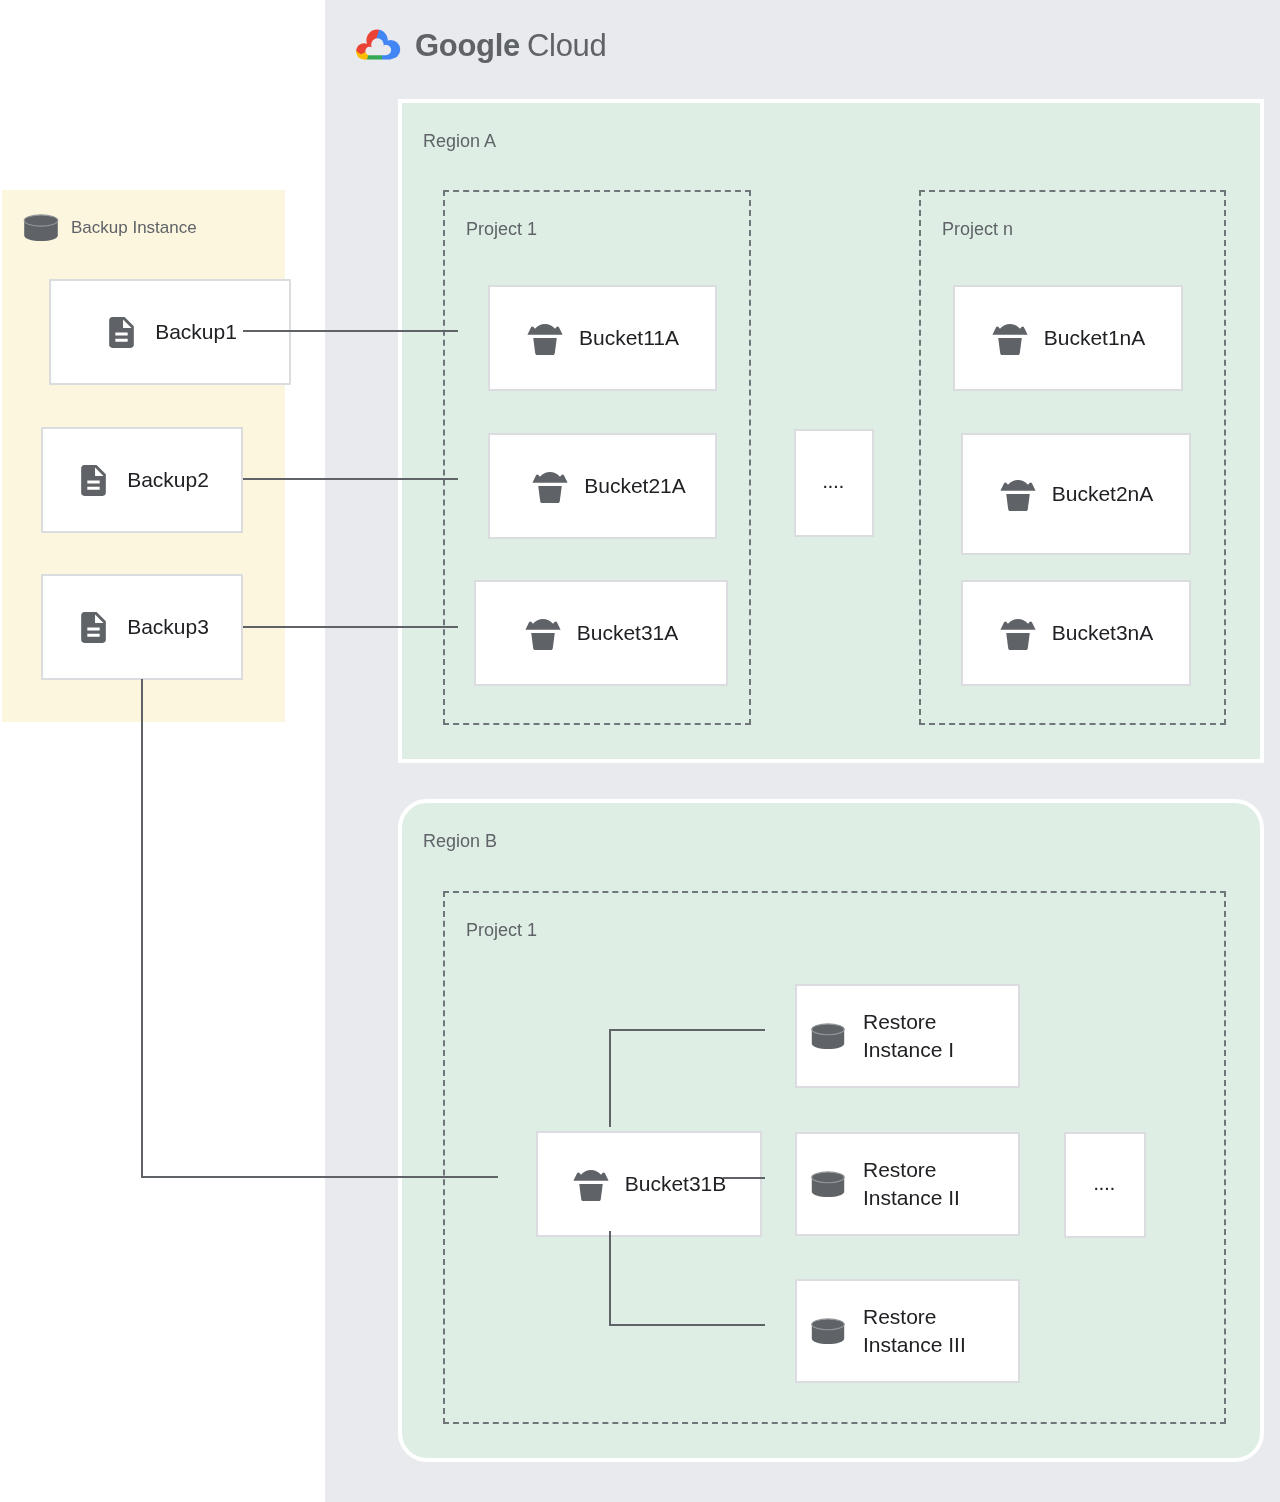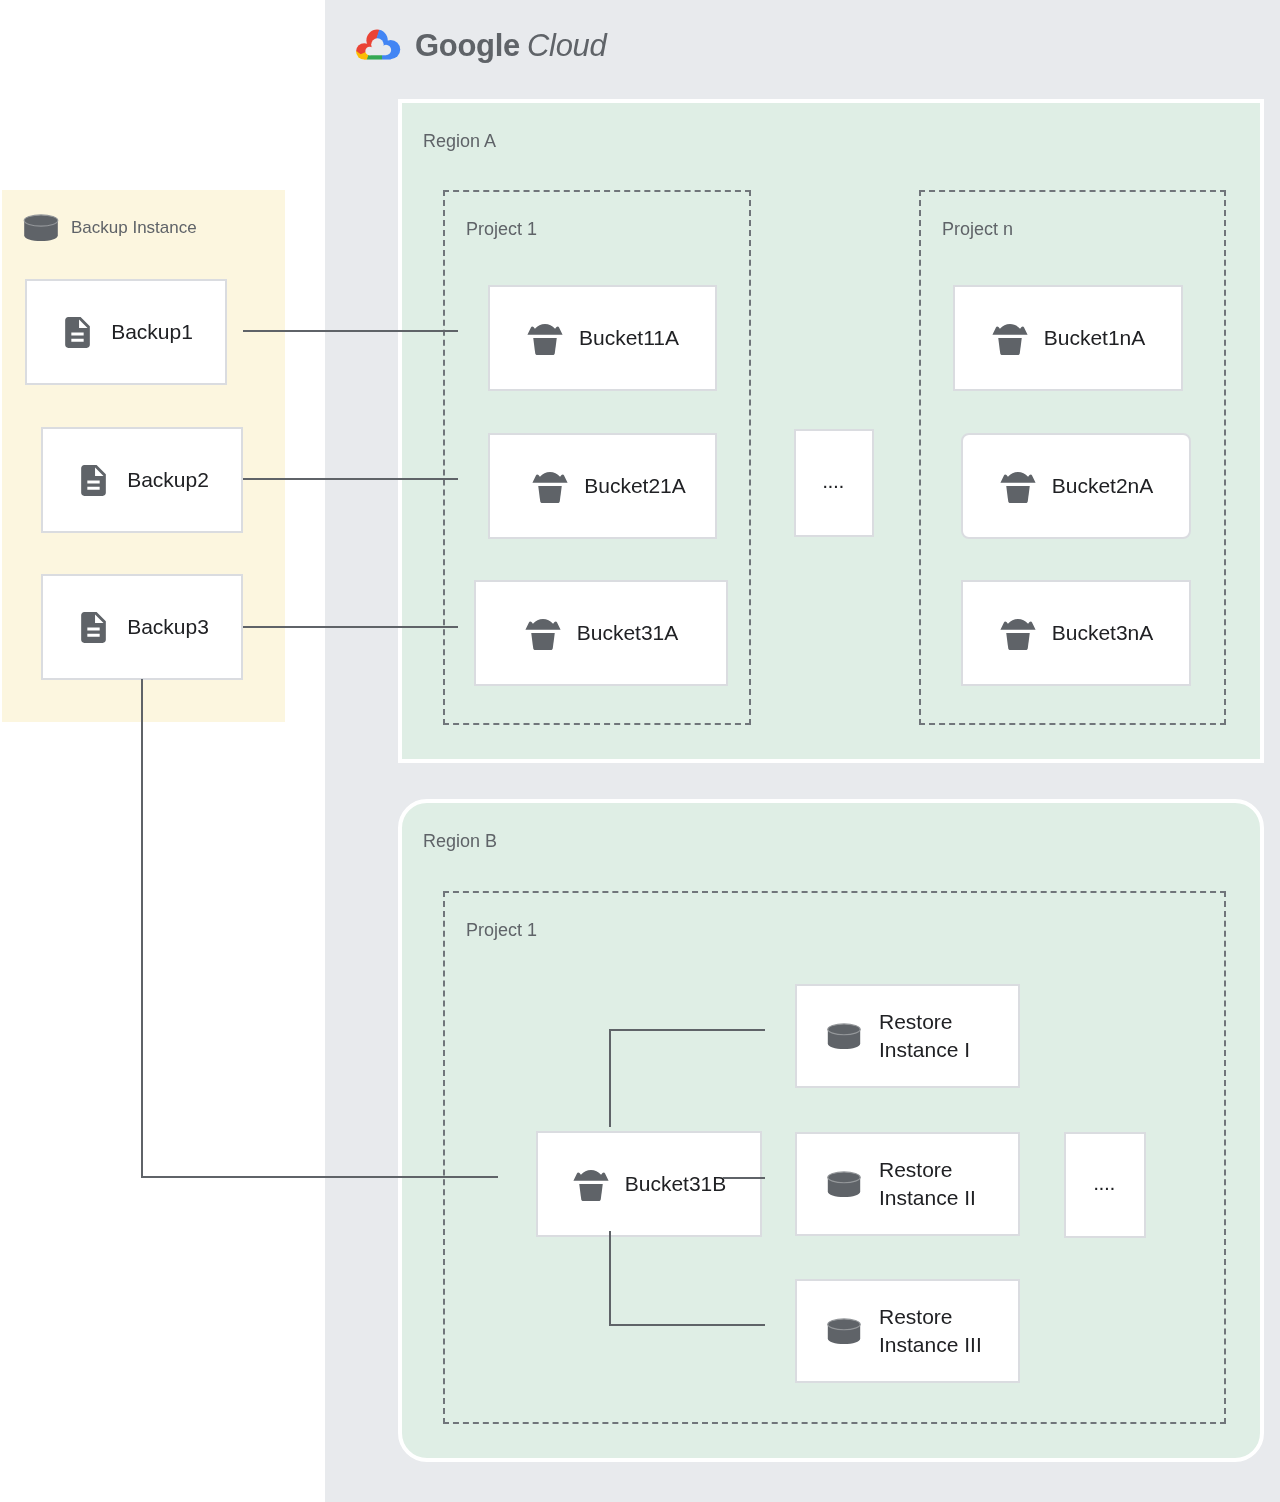--- a/index.html
+++ b/index.html
@@ -23,21 +23,21 @@
 
   .logo {
     position: absolute;
     left: 30px; top: 27px;
     display: flex;
     align-items: center;
     gap: 13px;
   }
   .logo-text { font-size: 31px; color: var(--logo-text); letter-spacing: -0.3px; }
   .logo-google { font-weight: 600; }
-  .logo-cloud { font-weight: 400; margin-left: 7px; font-style: italic; }
+  .logo-cloud { font-weight: 400; margin-left: 7px; }
 
   .region {
     position: absolute;
     background: var(--region-bg);
     border: 4px solid #ffffff;
     margin-left: 24px;
   }
   .region-label {
     position: absolute;
     left: 21px; top: 28px;
@@ -62,21 +62,21 @@
     border: 2px solid var(--node-border);
     display: flex;
     align-items: center;
     justify-content: center;
     gap: 15px;
     font-size: 21px;
     color: var(--label-dark);
   }
   .node.left-align {
     justify-content: flex-start;
-    padding-left: 29px;
+    padding-left: 13px;
     gap: 17px;
   }
   .two-line span { display: block; line-height: 28px; }
 
   .ellipsis-node {
     position: absolute;
     background: #ffffff;
     border: 2px solid var(--node-border);
     display: flex;
     align-items: center;
@@ -185,21 +185,21 @@
         <div class="project-label">Project n</div>
 
         <div class="node" style="left:32px; top:93px; width:230px; height:106px;">
           <svg class="icon" width="38" height="35" viewBox="0 0 40 36">
             <path class="icon-fill" d="M1.5 14 L5.2 6.4 C5.8 5 7 4.9 7.9 6 L9.4 7.8 C12.2 4.5 15.9 2.7 20 2.7 C24.1 2.7 27.8 4.5 30.6 7.8 L32.1 6 C33 4.9 34.2 5 34.8 6.4 L38.5 14 Z"></path>
             <path class="icon-fill" d="M7.6 17.6 H32.4 L30.3 33.4 C30.1 34.7 29.2 35.4 27.9 35.4 H12.1 C10.8 35.4 9.9 34.7 9.7 33.4 Z"></path>
           </svg>
           <span>Bucket1nA</span>
         </div>
 
-        <div class="node" style="left:40px; top:241px; width:230px; height:106px;border-radius:8px;">
+        <div class="node" style="left:40px; top:241px; width:230px; height:122px;">
           <svg class="icon" width="38" height="35" viewBox="0 0 40 36">
             <path class="icon-fill" d="M1.5 14 L5.2 6.4 C5.8 5 7 4.9 7.9 6 L9.4 7.8 C12.2 4.5 15.9 2.7 20 2.7 C24.1 2.7 27.8 4.5 30.6 7.8 L32.1 6 C33 4.9 34.2 5 34.8 6.4 L38.5 14 Z"></path>
             <path class="icon-fill" d="M7.6 17.6 H32.4 L30.3 33.4 C30.1 34.7 29.2 35.4 27.9 35.4 H12.1 C10.8 35.4 9.9 34.7 9.7 33.4 Z"></path>
           </svg>
           <span>Bucket2nA</span>
         </div>
 
         <div class="node" style="left:40px; top:388px; width:230px; height:106px;">
           <svg class="icon" width="38" height="35" viewBox="0 0 40 36">
             <path class="icon-fill" d="M1.5 14 L5.2 6.4 C5.8 5 7 4.9 7.9 6 L9.4 7.8 C12.2 4.5 15.9 2.7 20 2.7 C24.1 2.7 27.8 4.5 30.6 7.8 L32.1 6 C33 4.9 34.2 5 34.8 6.4 L38.5 14 Z"></path>
@@ -266,21 +266,21 @@
 
   <div class="backup-panel">
     <div class="panel-header">
       <svg class="icon" width="38" height="28" viewBox="0 0 40 30">
         <path class="icon-fill" d="M2 7 V23 C2 26.3 10 29 20 29 C30 29 38 26.3 38 23 V7 Z"></path>
         <ellipse class="icon-fill" cx="20" cy="7" rx="18" ry="6" stroke="#94979a" stroke-width="1.2"></ellipse>
       </svg>
       <span>Backup Instance</span>
     </div>
 
-    <div class="node" style="left:23px; top:89px; width:202px; height:106px;">
+    <div class="node" style="left:47px; top:89px; width:242px; height:106px;">
       <svg class="icon" width="37" height="37" viewBox="0 0 24 24">
         <path class="icon-fill" d="M14 2H6c-1.1 0-2 .9-2 2v16c0 1.1.9 2 2 2h12c1.1 0 2-.9 2-2V8l-6-6zm2 16H8v-2h8v2zm0-4H8v-2h8v2zm-3-5V3.5L18.5 9H13z"></path>
       </svg>
       <span>Backup1</span>
     </div>
 
     <div class="node" style="left:39px; top:237px; width:202px; height:106px;">
       <svg class="icon" width="37" height="37" viewBox="0 0 24 24">
         <path class="icon-fill" d="M14 2H6c-1.1 0-2 .9-2 2v16c0 1.1.9 2 2 2h12c1.1 0 2-.9 2-2V8l-6-6zm2 16H8v-2h8v2zm0-4H8v-2h8v2zm-3-5V3.5L18.5 9H13z"></path>
       </svg>

